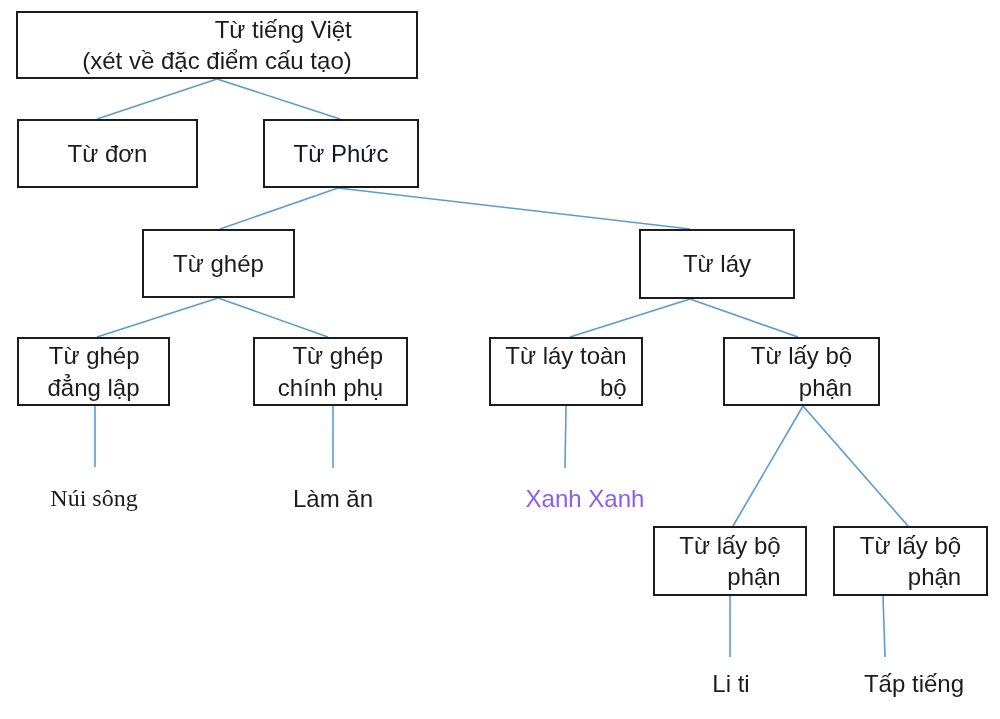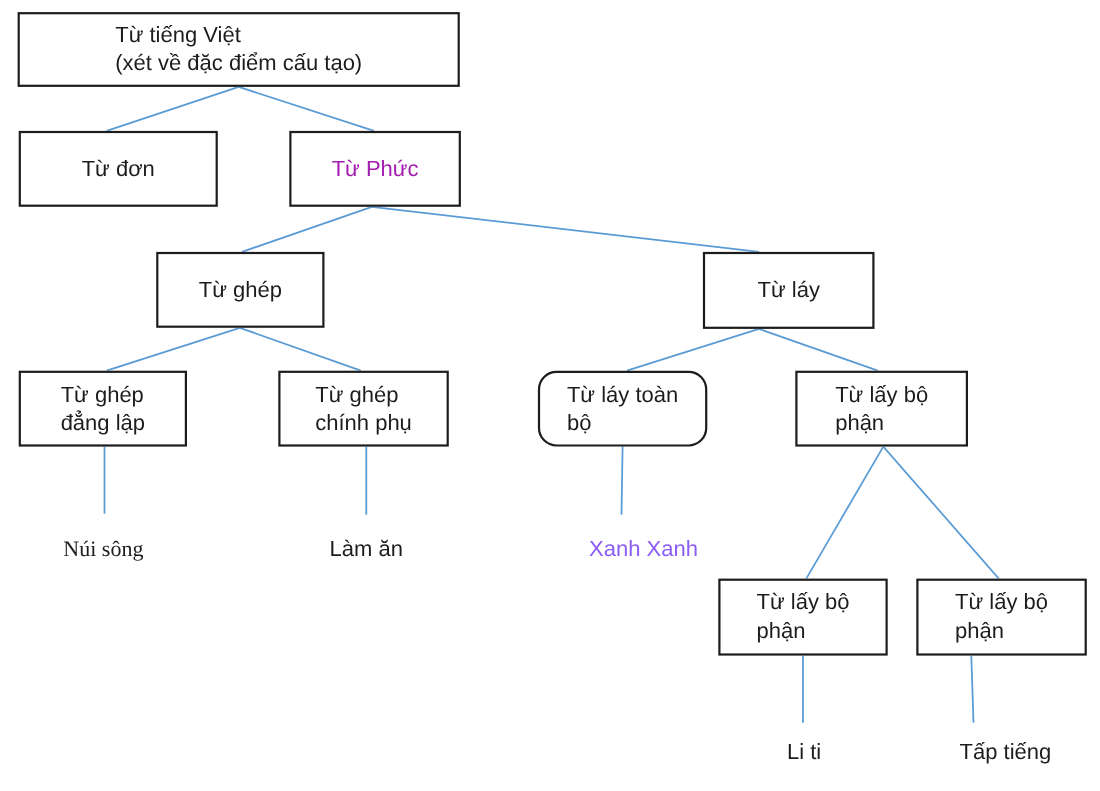--- a/index.html
+++ b/index.html
@@ -21,23 +21,23 @@
     top: 0;
     width: 1000px;
     height: 719px;
     pointer-events: none;
   }
   .node {
     position: absolute;
     display: flex;
     align-items: center;
     justify-content: center;
-    text-align: left;
+    text-align: right;
     white-space: pre-line;
-    font-size: 20px;
+    font-size: 24px;
     line-height: 1.3;
     box-sizing: border-box;
   }
   .node.boxed {
     background: #ffffff;
     border: 2px solid #1c1c1c;
   }
   .node.plain {
     background: transparent;
     border: none;
@@ -61,28 +61,28 @@
       <line x1="566" y1="406" x2="565" y2="468" stroke="#5b9bd5" stroke-width="1.6"></line>
       <line x1="803" y1="406" x2="733" y2="526" stroke="#5b9bd5" stroke-width="1.6"></line>
       <line x1="803" y1="406" x2="908" y2="526" stroke="#5b9bd5" stroke-width="1.6"></line>
       <line x1="730" y1="596" x2="730" y2="657" stroke="#5b9bd5" stroke-width="1.6"></line>
       <line x1="883" y1="596" x2="885" y2="657" stroke="#5b9bd5" stroke-width="1.6"></line>
     </svg>
   <div id="nodes-layer">
       <div class="node boxed" style="left: 16px; top: 11px; width: 402px; height: 68px; color: rgb(28, 28, 28); border-color: rgb(28, 28, 28);">Từ tiếng Việt
 (xét về đặc điểm cấu tạo)</div>
       <div class="node boxed" style="left: 17px; top: 119px; width: 181px; height: 69px; color: rgb(28, 28, 28); border-color: rgb(28, 28, 28);">Từ đơn</div>
-      <div class="node boxed" style="left: 263px; top: 119px; width: 156px; height: 69px; color: #a21caf; border-color: rgb(28, 28, 28);">Từ Phức</div>
+      <div class="node boxed" style="left: 263px; top: 119px; width: 156px; height: 69px; color: #0f172a; border-color: rgb(28, 28, 28);">Từ Phức</div>
       <div class="node boxed" style="left: 142px; top: 229px; width: 153px; height: 69px; color: rgb(28, 28, 28); border-color: rgb(28, 28, 28);">Từ ghép</div>
       <div class="node boxed" style="left: 612px; top: 229px; width: 156px; height: 70px; color: rgb(28, 28, 28); border-color: rgb(28, 28, 28); margin-left: 27px;">Từ láy</div>
       <div class="node boxed" style="left: 17px; top: 337px; width: 153px; height: 69px; color: rgb(28, 28, 28); border-color: rgb(28, 28, 28);">Từ ghép
 đẳng lập</div>
       <div class="node boxed" style="left: 253px; top: 337px; width: 155px; height: 69px; color: rgb(28, 28, 28); border-color: rgb(28, 28, 28);">Từ ghép
 chính phụ</div>
-      <div class="node boxed" style="left: 489px; top: 337px; width: 154px; height: 69px; color: rgb(28, 28, 28); border-color: rgb(28, 28, 28); border-radius: 17px;">Từ láy toàn
+      <div class="node boxed" style="left: 489px; top: 337px; width: 154px; height: 69px; color: rgb(28, 28, 28); border-color: rgb(28, 28, 28);">Từ láy toàn
 bộ</div>
       <div class="node boxed" style="left: 723px; top: 337px; width: 157px; height: 69px; color: rgb(28, 28, 28); border-color: rgb(28, 28, 28);">Từ lấy bộ
 phận</div>
       <div class="node boxed" style="left: 653px; top: 526px; width: 154px; height: 70px; color: rgb(28, 28, 28); border-color: rgb(28, 28, 28);">Từ lấy bộ
 phận</div>
       <div class="node boxed" style="left: 833px; top: 526px; width: 155px; height: 70px; color: rgb(28, 28, 28); border-color: rgb(28, 28, 28);">Từ lấy bộ
 phận</div>
       <div class="node plain" style="left: 29px; top: 482px; width: 130px; height: 34px; color: rgb(28, 28, 28); font-family: Liberation Serif, serif;">Núi sông</div>
       <div class="node plain" style="left: 268px; top: 482px; width: 130px; height: 34px; color: rgb(28, 28, 28);">Làm ăn</div>
       <div class="node plain" style="left: 515px; top: 482px; width: 140px; height: 34px; color: #8b5cf6;">Xanh Xanh</div>

